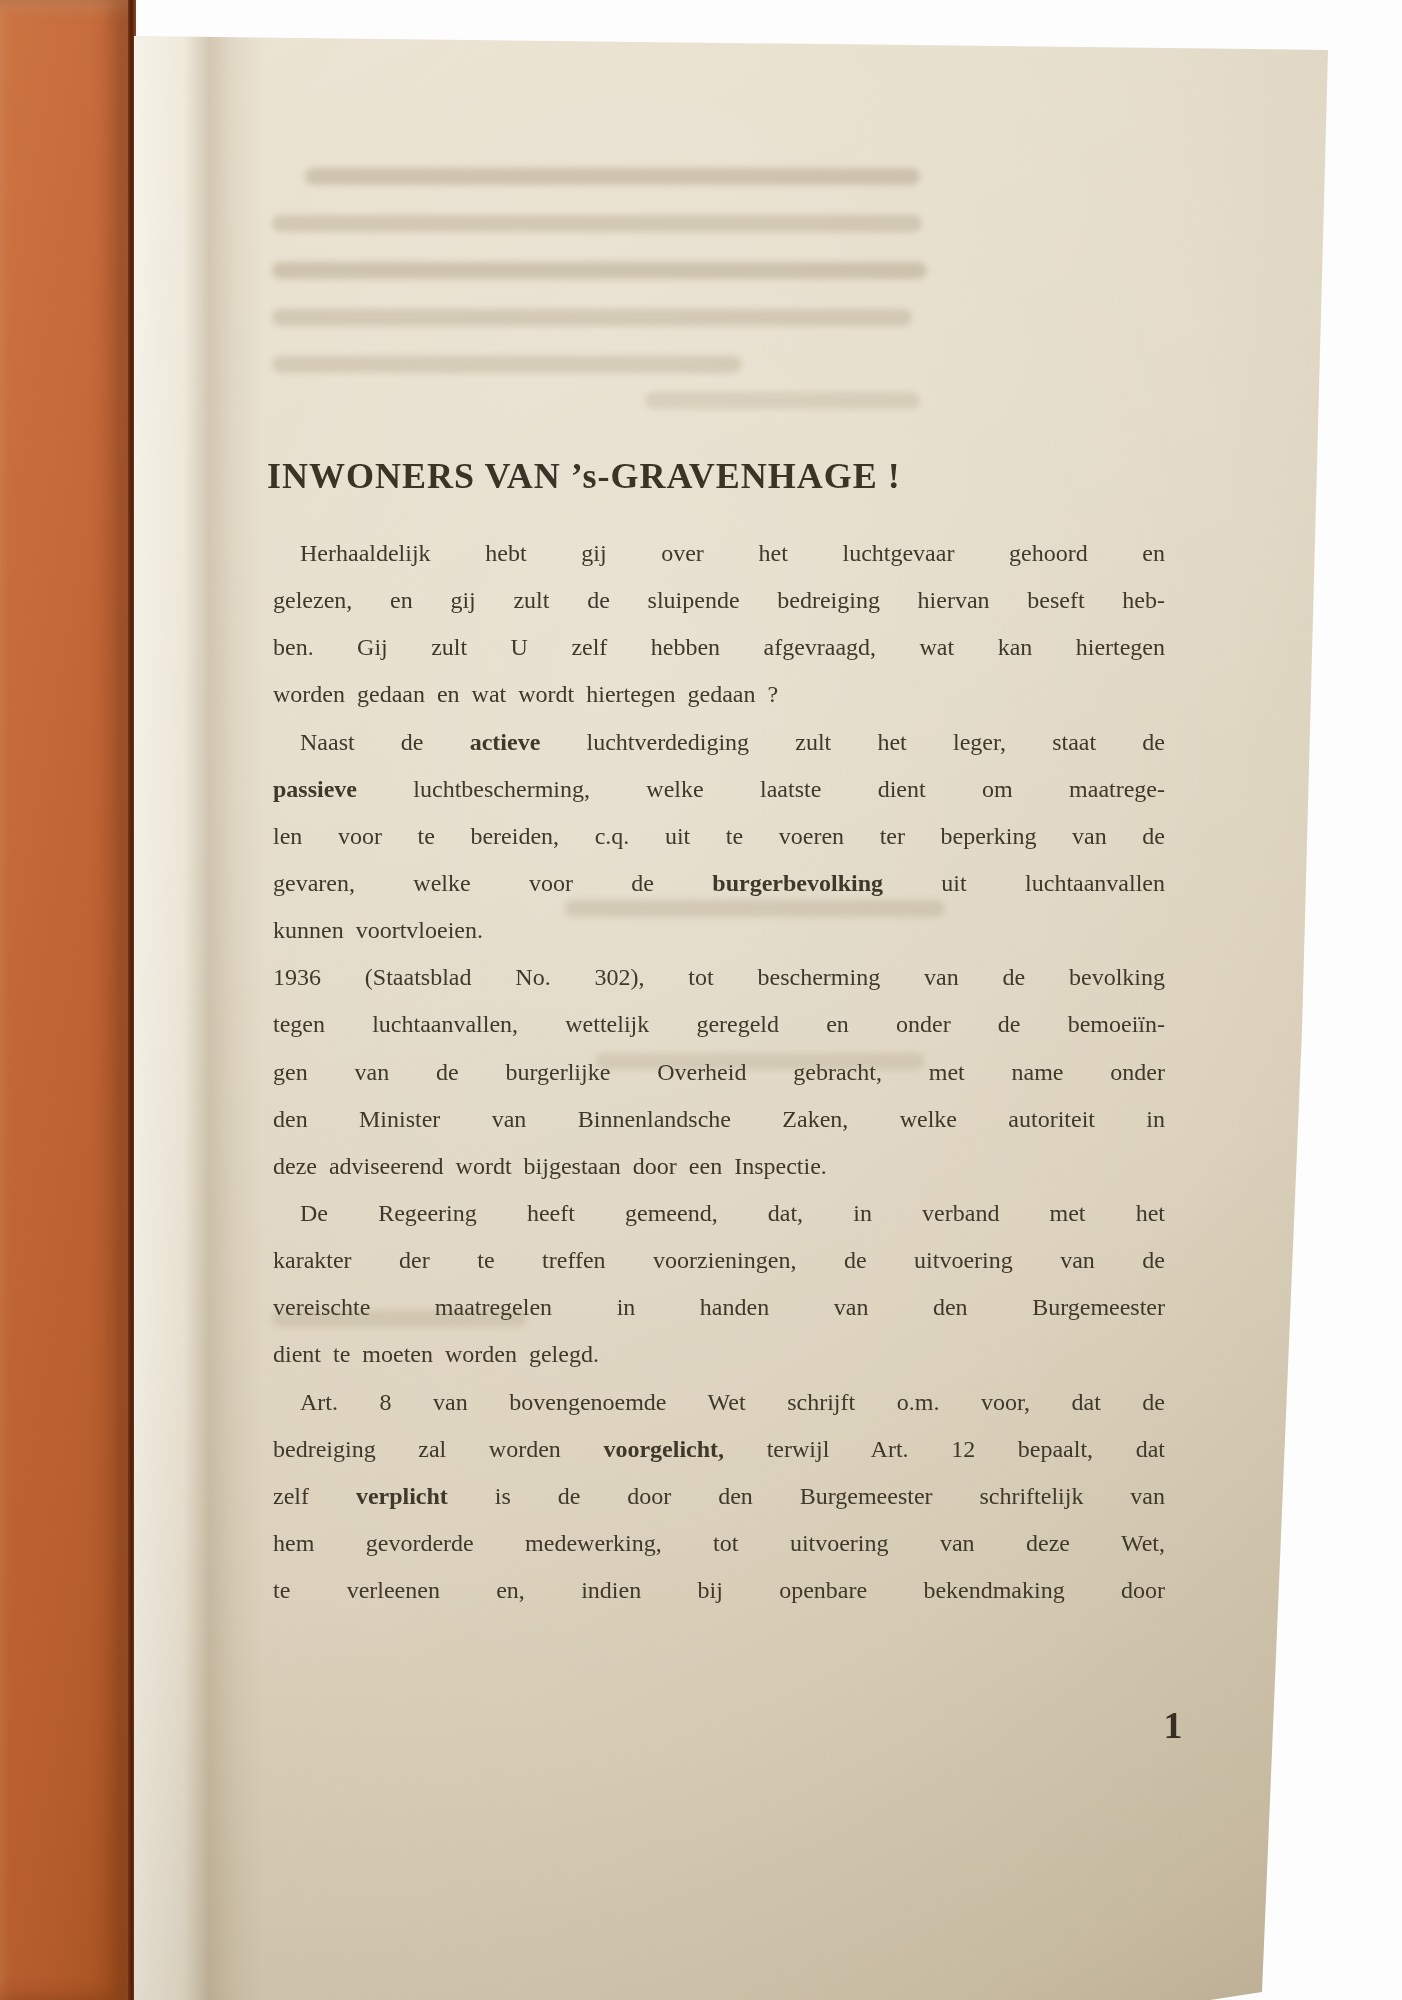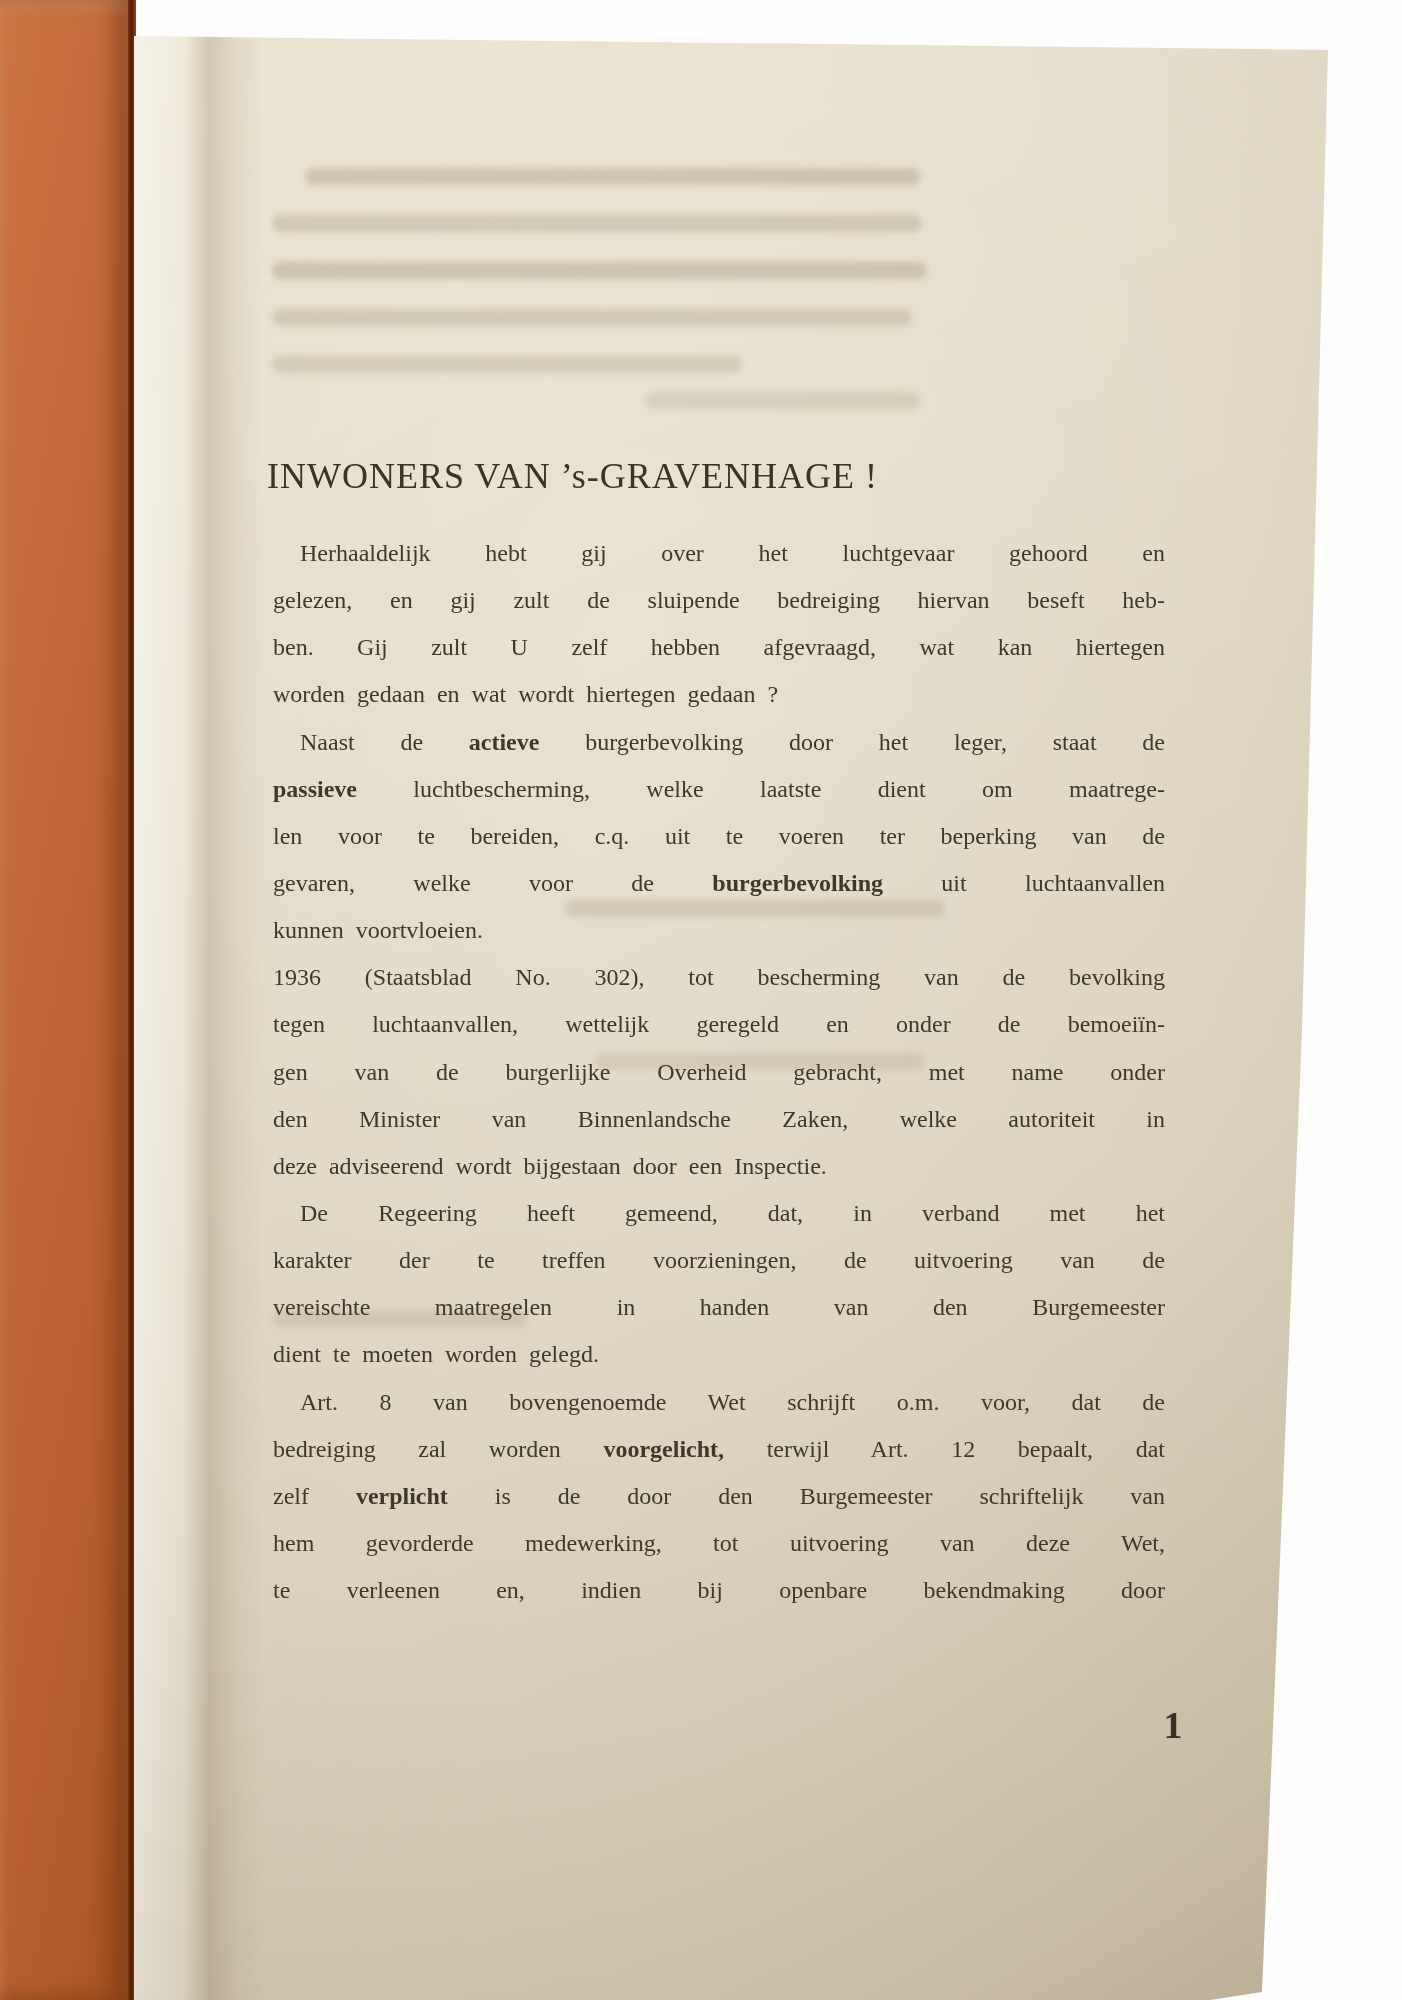--- a/index.html
+++ b/index.html
@@ -40,21 +40,21 @@
     position:absolute;height:17px;border-radius:9px;
     background:rgba(143,126,94,.30);
     filter:blur(3px);
   }
   
   .content{
     position:absolute;left:267px;top:452px;width:898px;
     color:#3f382b;
   }
   .heading{
-    font-size:36px;font-weight:400;letter-spacing:1px;
+    font-size:36px;font-weight:700;letter-spacing:1px;
     line-height:48px;margin:0 0 30px 0;
     color:#3a332ا6;
     color:#3a3326;
   }
   .line{
     font-size:24px;line-height:47.15px;height:47.15px;
     text-align:justify;text-align-last:justify;
     white-space:nowrap;overflow:visible;margin-left:6px;
   }
   .line{white-space:normal;}
@@ -91,21 +91,21 @@
     <div class="content">
       <div class="heading">INWONERS VAN ’s-GRAVENHAGE !</div>
       <div id="paragraphs">
           <div>
             <div class="line indent"><span>Herhaaldelijk hebt gij over het luchtgevaar gehoord en</span></div>
             <div class="line"><span>gelezen, en gij zult de sluipende bedreiging hiervan beseft heb-</span></div>
             <div class="line"><span>ben. Gij zult U zelf hebben afgevraagd, wat kan hiertegen</span></div>
             <div class="line final"><span>worden gedaan en wat wordt hiertegen gedaan ?</span></div>
           </div>
           <div>
-            <div class="line indent"><span>Naast de </span><span class="b">actieve</span><span> burgerbevolking door het leger, staat de</span></div>
+            <div class="line indent"><span>Naast de </span><span class="b">actieve</span><span> luchtverdediging zult het leger, staat de</span></div>
             <div class="line"><span class="b">passieve</span><span> luchtbescherming, welke laatste dient om maatrege-</span></div>
             <div class="line"><span>len voor te bereiden, c.q. uit te voeren ter beperking van de</span></div>
             <div class="line"><span>gevaren, welke voor de </span><span class="b">burgerbevolking</span><span> uit luchtaanvallen</span></div>
             <div class="line final"><span>kunnen voortvloeien.</span></div>
           </div>
           <div>
             <div class="line"><span>1936 (Staatsblad No. 302), tot bescherming van de bevolking</span></div>
             <div class="line"><span>tegen luchtaanvallen, wettelijk geregeld en onder de bemoeiïn-</span></div>
             <div class="line"><span>gen van de burgerlijke Overheid gebracht, met name onder</span></div>
             <div class="line"><span>den Minister van Binnenlandsche Zaken, welke autoriteit in</span></div>

